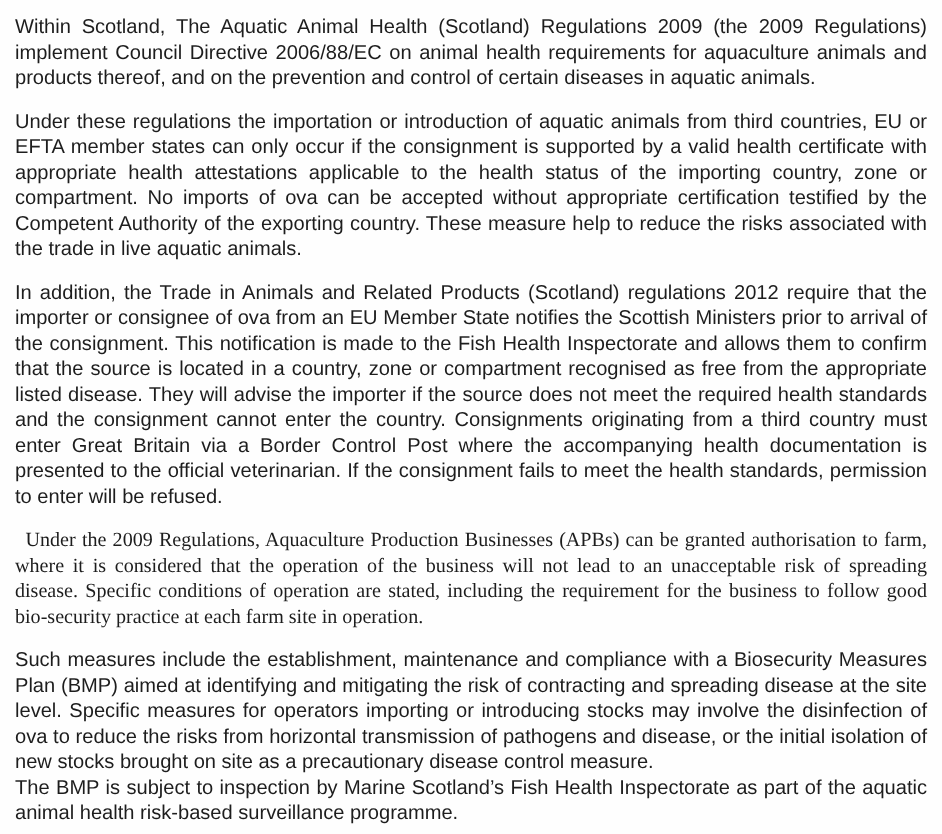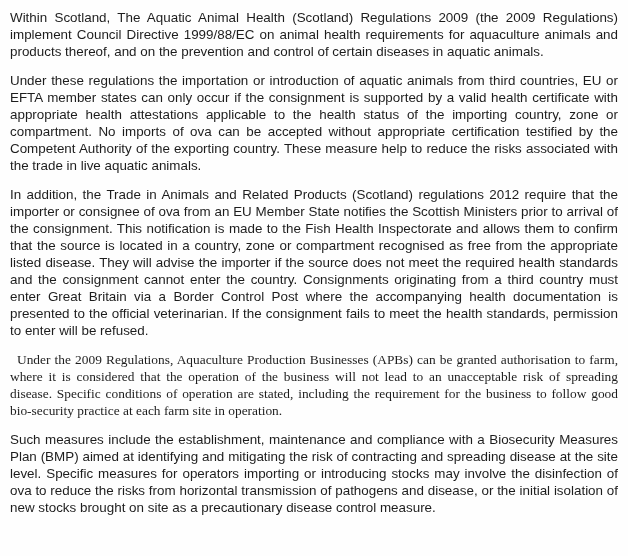--- a/index.html
+++ b/index.html
@@ -28,23 +28,24 @@
   }
   .page p.indent {
     text-indent: 7px;
     font-family: Liberation Serif, serif;
   }
 </style>
 </head>
 <body>
 
 <div class="page">
-  <p>Within Scotland, The Aquatic Animal Health (Scotland) Regulations 2009 (the 2009 Regulations) implement Council Directive 1999/88/EC on animal health requirements for aquaculture animals and products thereof, and on the prevention and control of certain diseases in aquatic animals.</p>
+  <p>Within Scotland, The Aquatic Animal Health (Scotland) Regulations 2009 (the 2009 Regulations) implement Council Directive 2006/88/EC on animal health requirements for aquaculture animals and products thereof, and on the prevention and control of certain diseases in aquatic animals.</p>
 
   <p class="gap">Under these regulations the importation or introduction of aquatic animals from third countries, EU or EFTA member states can only occur if the consignment is supported by a valid health certificate with appropriate health attestations applicable to the health status of the importing country, zone or compartment. No imports of ova can be accepted without appropriate certification testified by the Competent Authority of the exporting country. These measure help to reduce the risks associated with the trade in live aquatic animals.</p>
 
   <p class="gap">In addition, the Trade in Animals and Related Products (Scotland) regulations 2012 require that the importer or consignee of ova from an EU Member State notifies the Scottish Ministers prior to arrival of the consignment. This notification is made to the Fish Health Inspectorate and allows them to confirm that the source is located in a country, zone or compartment recognised as free from the appropriate listed disease. They will advise the importer if the source does not meet the required health standards and the consignment cannot enter the country. Consignments originating from a third country must enter Great Britain via a Border Control Post where the accompanying health documentation is presented to the official veterinarian. If the consignment fails to meet the health standards, permission to enter will be refused.</p>
 
   <p class="gap indent">Under the 2009 Regulations, Aquaculture Production Businesses (APBs) can be granted authorisation to farm, where it is considered that the operation of the business will not lead to an unacceptable risk of spreading disease. Specific conditions of operation are stated, including the requirement for the business to follow good bio-security practice at each farm site in operation.</p>
 
   <p class="gap">Such measures include the establishment, maintenance and compliance with a Biosecurity Measures Plan (BMP) aimed at identifying and mitigating the risk of contracting and spreading disease at the site level. Specific measures for operators importing or introducing stocks may involve the disinfection of ova to reduce the risks from horizontal transmission of pathogens and disease, or the initial isolation of new stocks brought on site as a precautionary disease control measure.</p>
 
+  <p>The BMP is subject to inspection by Marine Scotland’s Fish Health Inspectorate as part of the aquatic animal health risk-based surveillance programme.</p>
 </div>
 
 </body></html>

